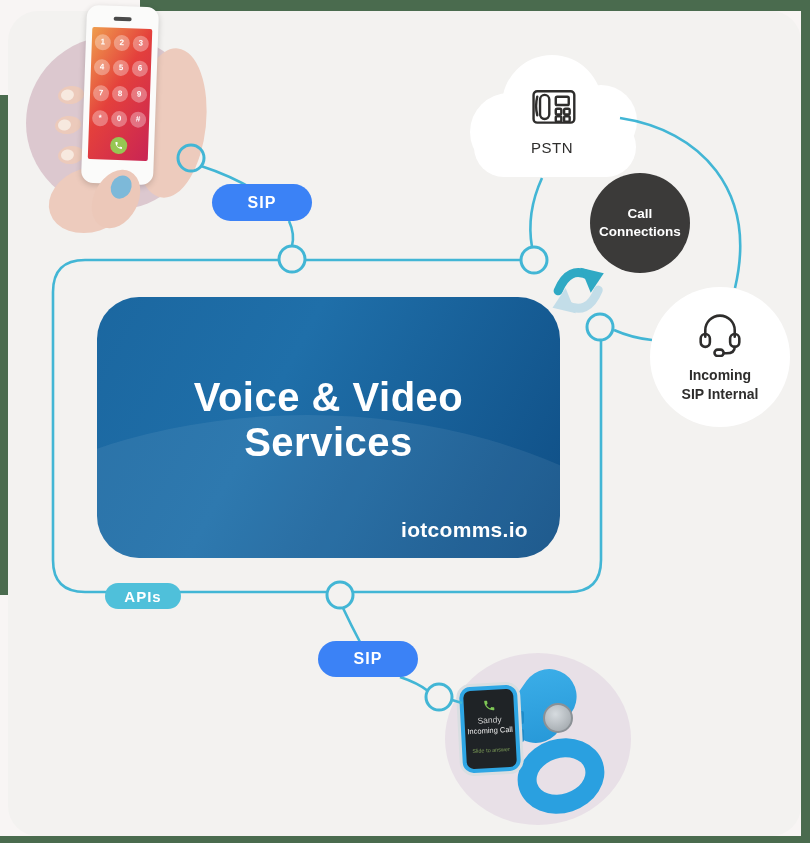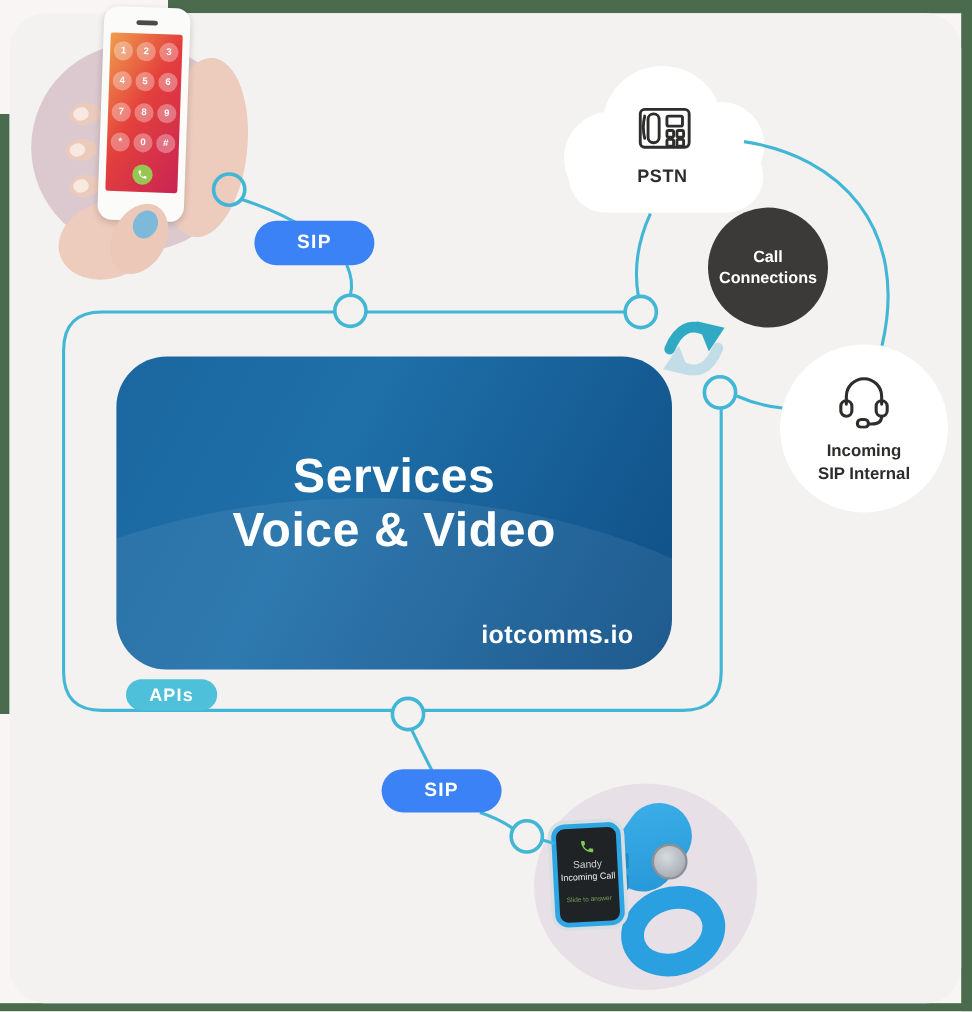--- a/index.html
+++ b/index.html
@@ -27,33 +27,33 @@
   .vbox-title{position:relative;color:#fff;font-weight:bold;font-size:40px;
     line-height:1.12;text-align:center;letter-spacing:0.5px;transform:translateY(-8px);}
   .vbox-brand{position:absolute;right:32px;bottom:16px;color:#fff;
     font-weight:bold;font-size:21px;letter-spacing:0.3px;}
   
   .pill{position:absolute;display:flex;align-items:center;justify-content:center;
     color:#fff;font-weight:bold;letter-spacing:1px;}
   .pill-dark{background:#3b82f6;}
   .pill-sip-top{left:212px;top:184px;width:100px;height:37px;border-radius:19px;font-size:16px;}
   .pill-sip-bottom{left:318px;top:641px;width:100px;height:36px;border-radius:18px;font-size:16px;}
-  .pill-apis{left:105px;top:566px;width:76px;height:26px;border-radius:19px;
+  .pill-apis{left:105px;top:583px;width:76px;height:26px;border-radius:19px;
     background:#4fc0da;font-size:15px;}
   
   .cloud{position:absolute;left:470px;top:55px;width:170px;height:122px;}
   .cloud .puff{position:absolute;background:#fff;border-radius:50%;}
   .cloud .p1{left:0;top:38px;width:78px;height:78px;}
   .cloud .p2{left:32px;top:0;width:100px;height:100px;}
   .cloud .p3{left:95px;top:30px;width:72px;height:72px;}
   .cloud .base{position:absolute;left:4px;top:62px;width:162px;height:60px;
     background:#fff;border-radius:30px;}
   .cloud .icon{position:absolute;left:58px;top:28px;}
   .cloud .lbl{position:absolute;left:0;right:6px;top:84px;text-align:center;
-    color:#2e2d2c;font-weight:bold;font-size:15px;letter-spacing:0.5px;}
+    color:#2e2d2c;font-weight:normal;font-size:15px;letter-spacing:0.5px;}
   
   .circle-node{position:absolute;border-radius:50%;display:flex;flex-direction:column;
     align-items:center;justify-content:center;text-align:center;}
   .trunk{left:590px;top:173px;width:100px;height:100px;background:#3b3a39;
     color:#fff;font-weight:bold;font-size:13.5px;line-height:1.3;}
   .internal{left:650px;top:287px;width:140px;height:140px;background:#fff;
     color:#2e2d2c;font-weight:bold;font-size:14px;line-height:1.3;}
   .internal .icon{margin-bottom:5px;}
   
   .photo{position:absolute;left:18px;top:0;width:200px;height:235px;}
@@ -108,22 +108,22 @@
 
   <div class="edge edge-top"></div>
   <div class="edge edge-right"></div>
   <div class="edge edge-bottom"></div>
   <div class="edge edge-left"></div>
 
   <div class="card"></div>
 
   <div class="vbox">
     <div class="vbox-title">
+      <span class="txt-line">Voice &amp; Video</span>
       <span class="txt-line">Services</span>
-      <span class="txt-line">Voice &amp; Video</span>
     </div>
     <div class="vbox-brand">iotcomms.io</div>
   </div>
 
   <div class="photo">
     <div class="bgcircle"></div>
     <div class="skin palm"></div>
     <div class="skin hand-low"></div>
     <div class="skin tip" style="left:40px;top:86px;">
         <span class="nail"></span>

